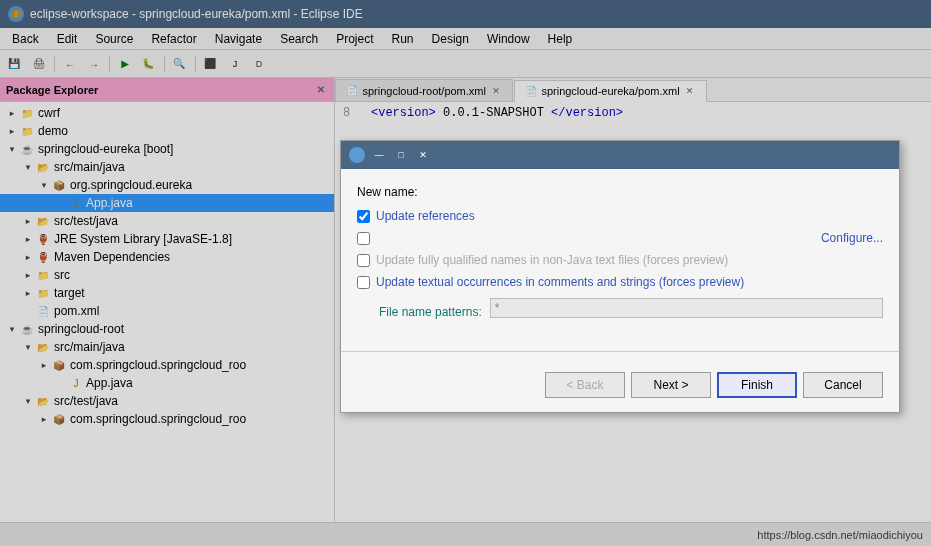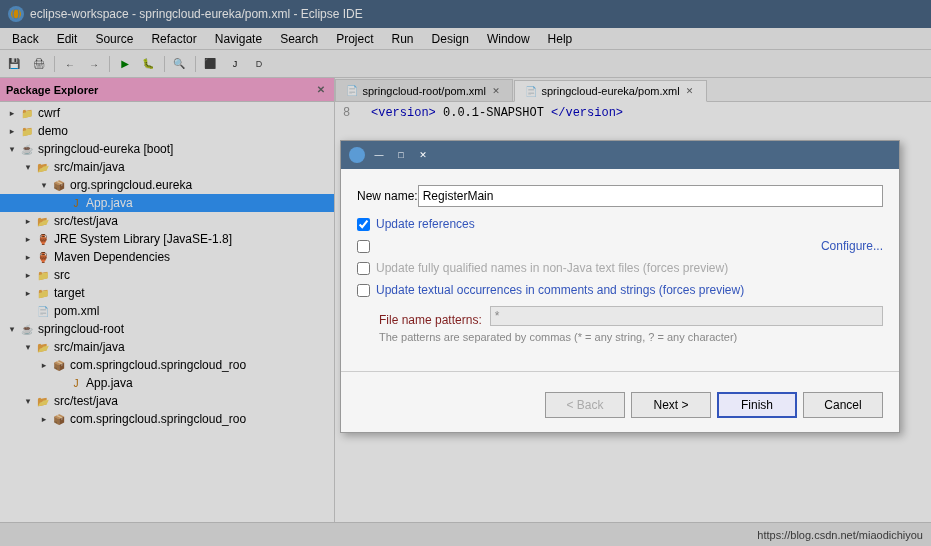--- a/index.html
+++ b/index.html
@@ -622,21 +622,20 @@
       <div class="modal-title-icon"></div>
       <div class="modal-ctrl-btn">—</div>
       <div class="modal-ctrl-btn">□</div>
       <div class="modal-ctrl-btn">✕</div>
     </div>
 
     <div class="modal-body">
 
       <div class="form-row">
         <label class="form-label">New name:</label>
-        <input class="form-input" type="text" value="RegisterMain" style="">
       </div>
 
       <div class="checkbox-row">
         <input type="checkbox" id="cb0" checked="" style="">
         <label class="checkbox-label" for="cb0">Update references</label>
       </div>
 
       <div class="checkbox-row">
         <input type="checkbox" id="cb1" style="">
         <a class="configure-link" href="#">Configure...</a>
@@ -646,25 +645,24 @@
         <input type="checkbox" id="cb3" style="">
         <label class="checkbox-label" for="cb3">Update fully qualified names in non-Java text files (forces preview)</label>
       </div>
 
       <div class="checkbox-row">
         <input type="checkbox" id="cb2" style="">
         <label class="checkbox-label" for="cb2">Update textual occurrences in comments and strings (forces preview)</label>
       </div>
 
       <div class="file-pattern-row">
-        <label class="form-label" style="color:#7f1d1d;margin-top:8px;">File name patterns:</label>
+        <label class="form-label" style="color:#0f766e;margin-top:8px;">File name patterns:</label>
         <input class="file-pattern-input" type="text" disabled="" value="*" style="">
       </div>
 
-      <div class="hint-text">The patterns are separated by commas (* = any string, ? = any character)</div>
 
     </div>
 
     <div class="modal-separator"></div>
 
     <div class="modal-footer">
       <button class="dialog-btn disabled" disabled="">&lt; Back</button>
       <button class="dialog-btn">Next &gt;</button>
       <button class="dialog-btn primary">Finish</button>
       <button class="dialog-btn">Cancel</button>

